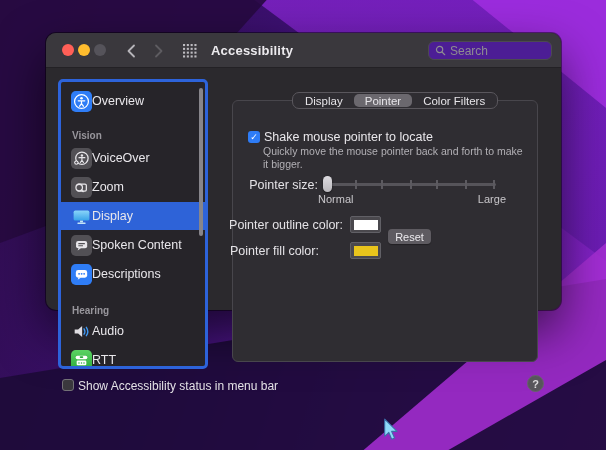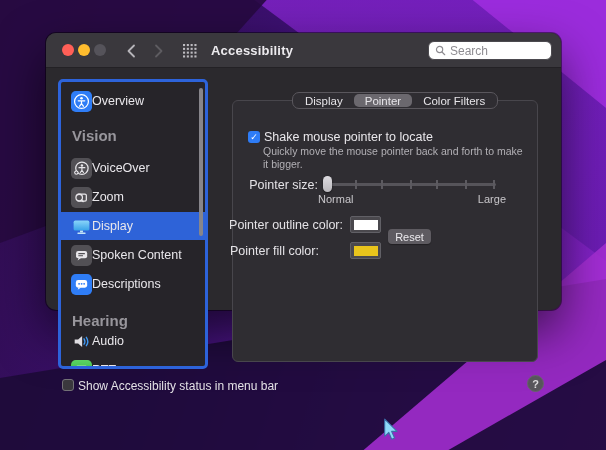--- a/index.html
+++ b/index.html
@@ -17,31 +17,31 @@
   .window { position:absolute; left:46px; top:33px; width:515px; height:277px; background:#2b292d; border-radius:10px; box-shadow:0 22px 50px rgba(0,0,0,.6), 0 0 0 1px rgba(0,0,0,.45); }
 
   
   .titlebar { position:absolute; left:0; top:0; width:100%; height:35px; background:#3a383d; border-radius:10px 10px 0 0; border-bottom:1px solid #232125; }
   .traffic { position:absolute; top:11px; width:12px; height:12px; border-radius:50%; }
   .t-red { left:16px; } .t-yellow { left:32px; } .t-gray { left:48px; background:#55535a; }
   .navbtn { position:absolute; top:9px; width:18px; height:18px; display:flex; align-items:center; justify-content:center; }
   .nav-back { left:76px; } .nav-fwd { left:104px; }
   .gridbtn { position:absolute; left:135px; top:10px; width:18px; height:16px; display:flex; align-items:center; justify-content:center; }
   .win-title { position:absolute; left:165px; top:10px; font-size:13px; font-weight:700; color:#eceaee; letter-spacing:.2px; }
-  .searchfield { position:absolute; right:9px; top:8px; width:124px; height:19px; background:#ffffff; border:1px solid #4c4a4f; border-radius:6px; display:flex; align-items:center; padding:0 6px; gap:4px; }
+  .searchfield { position:absolute; right:9px; top:8px; width:124px; height:19px; background:#4c1d95; border:1px solid #4c4a4f; border-radius:6px; display:flex; align-items:center; padding:0 6px; gap:4px; }
   .searchfield span { font-size:12px; color:#8e8c91; }
 
   
   .sidebar { position:absolute; left:12px; top:46px; width:150px; height:290px; background:#262429; border:3px solid #2d63da; border-radius:5px; overflow:hidden; }
   .side-inner { position:relative; width:100%; height:100%; padding-top:5px; }
   .srow { display:flex; align-items:center; height:28px; padding-left:10px; }
   .srow .lbl { font-size:12.5px; color:#e9e7eb; }
   .srow.selected { background:#2e63d8; }
-  .shdr { height:14px; padding-left:11px; font-size:15px; font-weight:700; color:#98969c; display:flex; align-items:center; }
-  .mt13{margin-top:13px;} .mt15{margin-top:15px;} .mt1{margin-top:1px;} .mt3{margin-top:12px;}
+  .shdr { height:14px; padding-left:11px; font-size:10px; font-weight:700; color:#98969c; display:flex; align-items:center; }
+  .mt13{margin-top:13px;} .mt15{margin-top:15px;} .mt1{margin-top:1px;} .mt3{margin-top:2px;}
   .icon20 { width:21px; height:21px; flex:0 0 21px; }
   .scroll-thumb { position:absolute; right:2px; top:6px; width:4px; height:148px; border-radius:2px; background:#87858b; }
 
   
   .panel { position:absolute; left:186px; top:67px; width:306px; height:262px; background:#2f2d32; border:1px solid #48464c; border-radius:6px; }
   .tabs { position:absolute; left:246px; top:59px; height:17px; display:flex; align-items:center; background:#2f2d32; border:1px solid #5a575d; border-radius:7px; padding:1px; }
   .tab { font-size:11.5px; color:#e6e4e8; padding:0 11px; height:13px; display:flex; align-items:center; border-radius:5px; white-space:nowrap; }
   .tab.selected { background:#6b686e; }
 
   .checkbox { position:absolute; width:12px; height:12px; border-radius:3px; display:flex; align-items:center; justify-content:center; }

